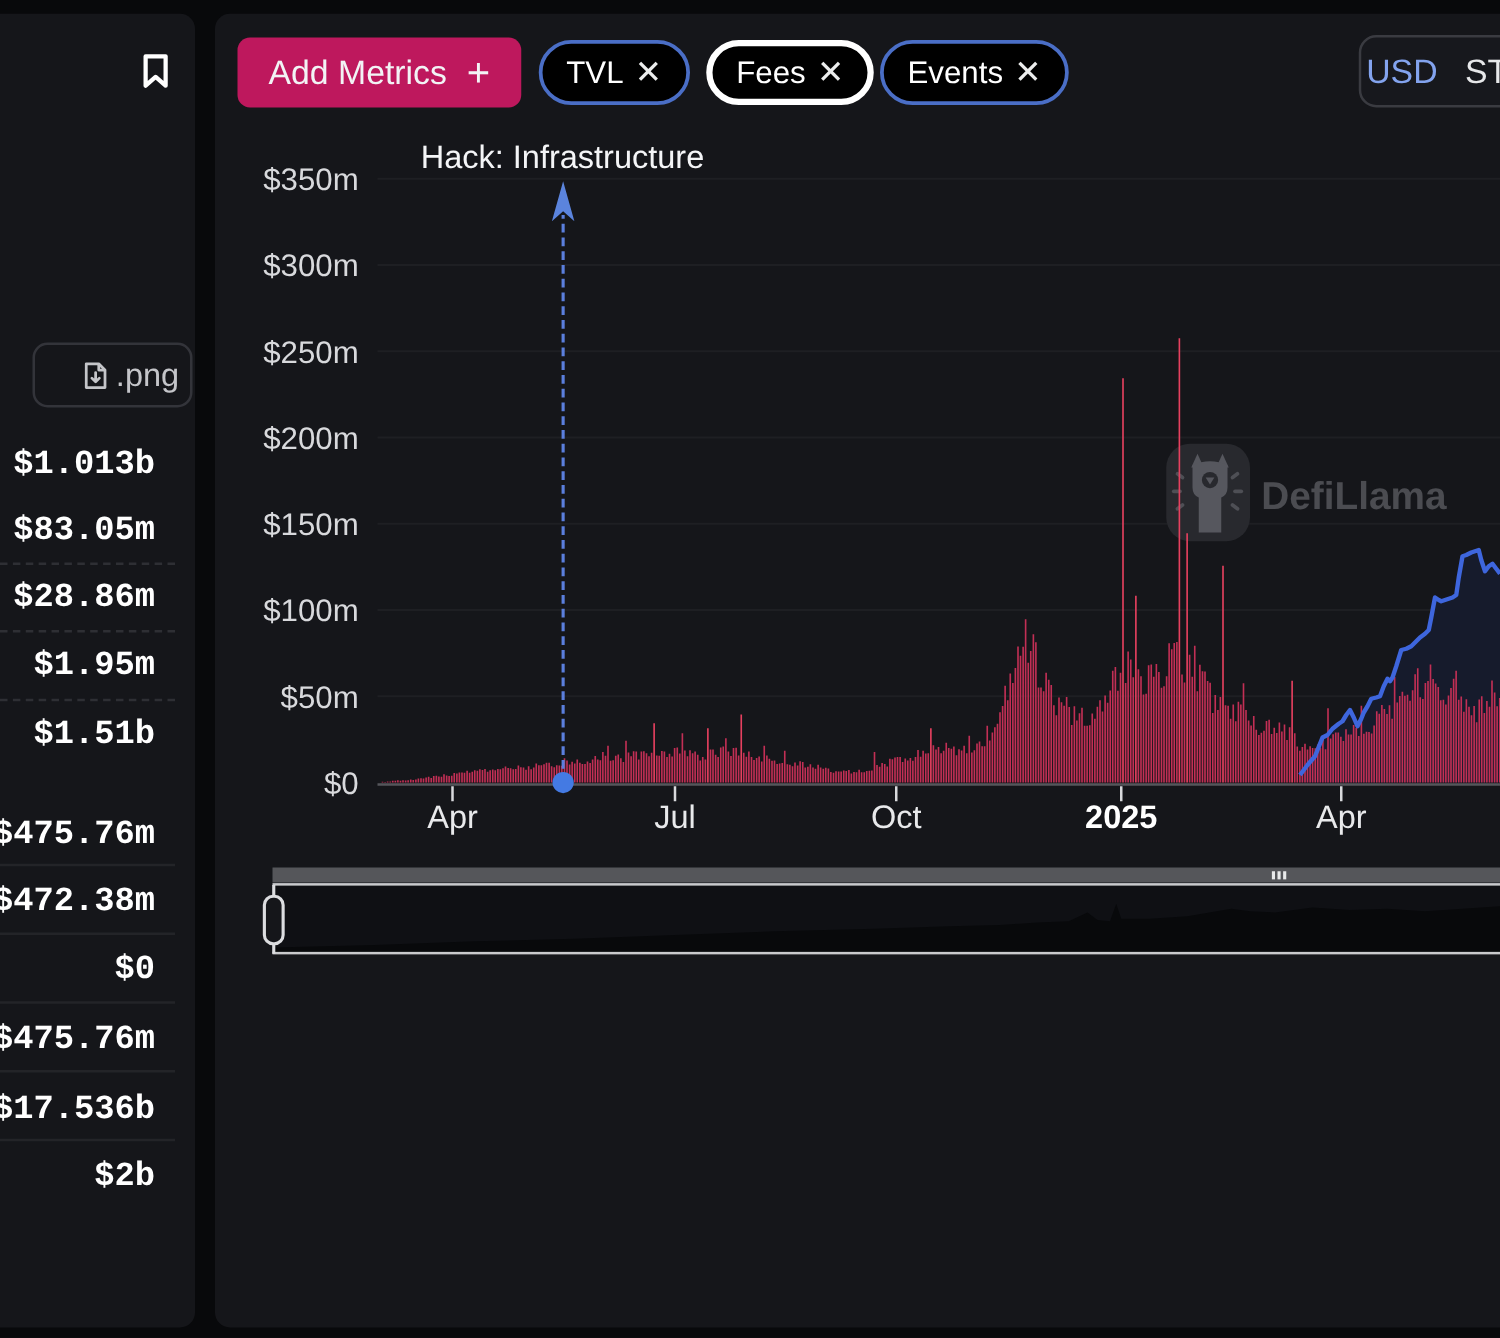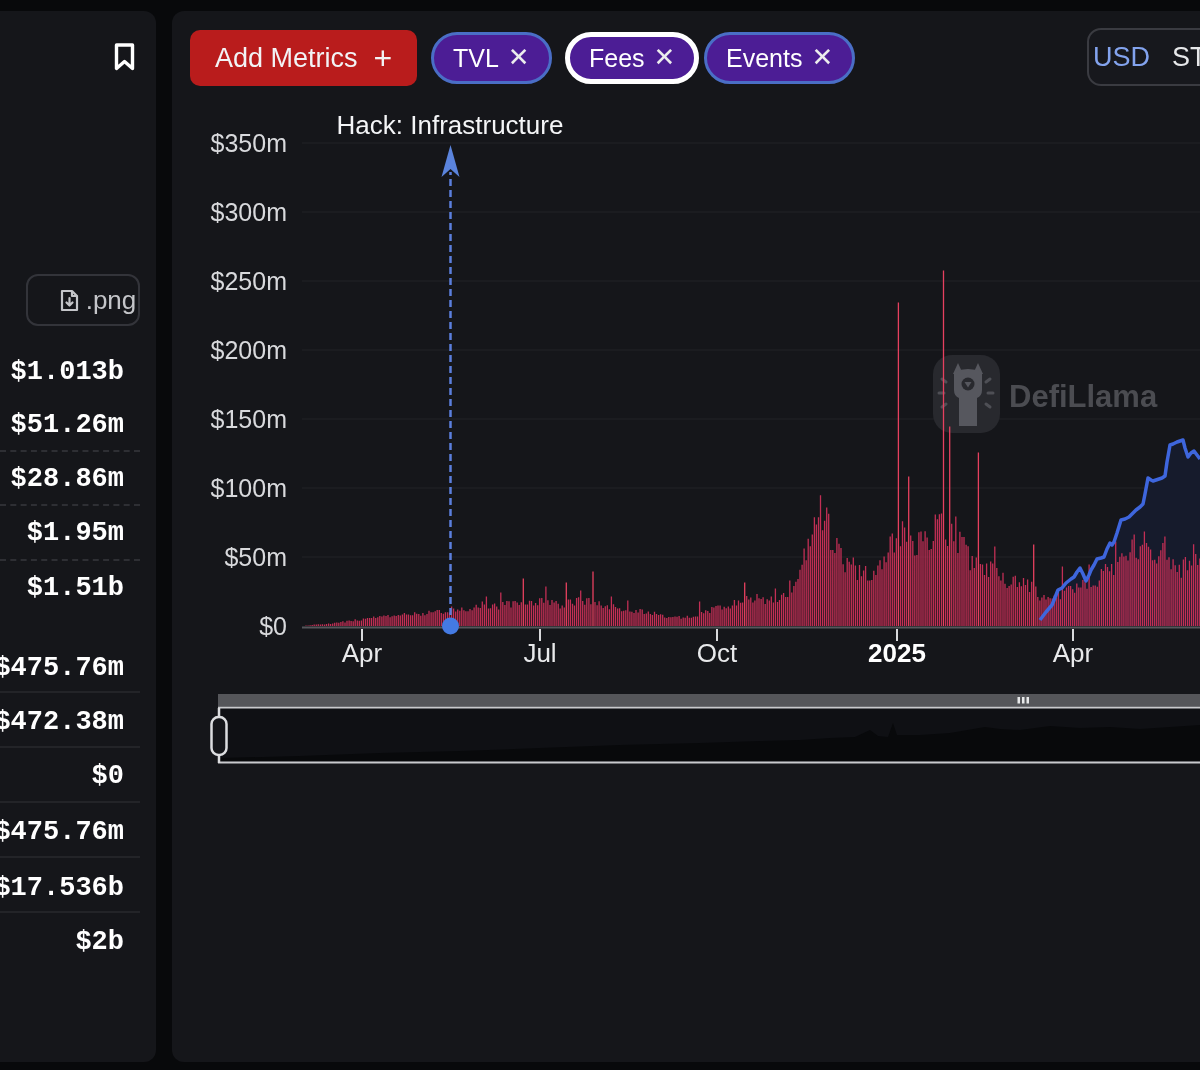--- a/index.html
+++ b/index.html
@@ -3,34 +3,34 @@
 <meta charset="utf-8">
 <style>
 * { margin:0; padding:0; box-sizing:border-box; }
 html,body { width:1200px; height:1070px; background:#08090b; overflow:hidden;
   font-family:"Liberation Sans", sans-serif; }
 .sidebar { position:absolute; left:-20px; top:11px; width:176px; height:1051px;
   background:#15161a; border-radius:12px; }
 .main { position:absolute; left:172px; top:11px; width:1040px; height:1051px;
   background:#15161a; border-radius:12px; }
 .bookmark { position:absolute; left:133px; top:31px; }
-.pngbtn { position:absolute; left:46px; top:263px; width:114px; height:52px;
+.pngbtn { position:absolute; left:46px; top:263px; width:128px; height:52px;
   border:2px solid #33343a; border-radius:12px; display:flex; align-items:center;
   justify-content:center; gap:7px; color:#c4c5c9; font-size:26px;padding-left:30px; }
 .vals { position:absolute; left:0; top:-11px; width:176px; }
 .val { position:absolute; right:32px; font-family:"Liberation Mono", monospace;
   font-weight:bold; font-size:27px; color:#ffffff; white-space:nowrap; }
 .sep { position:absolute; left:20px; right:16px; height:0; border-top:2px solid #232428; }
 .sep.d { border-top:2px dashed #2e2f34; }
 .toolbar { position:absolute; left:0; top:0; width:100%; height:86px; }
 .addm { position:absolute; left:18px; top:19px; width:227px; height:56px;
-  background:#b91c1c; border-radius:10px; color:#f2f3f5; font-size:27px;
+  background:#be185d; border-radius:10px; color:#f2f3f5; font-size:27px;
   display:flex; align-items:center; justify-content:center; gap:16px; }
 .pill { position:absolute; top:21px; height:52px; border-radius:26px;
-  display:flex; align-items:center; color:#fff; font-size:25px; padding:0 19px; gap:9px; background:#4c1d95; }
+  display:flex; align-items:center; color:#fff; font-size:25px; padding:0 19px; gap:9px; background:#000000; }
 .pill .x { font-size:26px; color:#eceded; margin-top:-2px;}
 .pill.blue { border:3px solid #4a6ec6; }
 .pill.red  { border:5px solid #ffffff; }
 .usd { position:absolute; left:915px; top:17px; width:160px; height:58px;
   border:2px solid #3a3b41; border-radius:14px; background:#17181d;
   display:flex; align-items:center; }
 .usd .u { color:#83a3ee; font-size:27px; margin-left:4px; }
 .usd .s { color:#e7e8ea; font-size:27px; margin-left:22px; }
 svg text { font-family:"Liberation Sans", sans-serif; }
 </style>
@@ -43,21 +43,21 @@
   <div class="pngbtn">
     <svg width="19" height="23" viewBox="0 0 19 23">
       <path d="M2 2 H12 L17 7 V21 H2 Z" fill="none" stroke="#c4c5c9" stroke-width="2.2" stroke-linejoin="round"></path>
       <path d="M12 2 V7 H17" fill="none" stroke="#c4c5c9" stroke-width="2.2" stroke-linejoin="round"></path>
       <path d="M9.5 9 V16 M6.5 13.5 L9.5 16.5 L12.5 13.5" fill="none" stroke="#c4c5c9" stroke-width="2.2" stroke-linecap="round" stroke-linejoin="round"></path>
     </svg>
     <span>.png</span>
   </div>
   <div class="vals">
     <div class="val" style="top:357px">$1.013b</div>
-    <div class="val" style="top:410px">$51.26m</div>
+    <div class="val" style="top:410px">$83.05m</div>
     <div class="sep d" style="top:450px"></div>
     <div class="val" style="top:464px">$28.86m</div>
     <div class="sep d" style="top:504px"></div>
     <div class="val" style="top:518px">$1.95m</div>
     <div class="sep d" style="top:559px"></div>
     <div class="val" style="top:573px">$1.51b</div>
     <div class="val" style="top:653px">$475.76m</div>
     <div class="sep" style="top:691px"></div>
     <div class="val" style="top:707px">$472.38m</div>
     <div class="sep" style="top:746px"></div>

